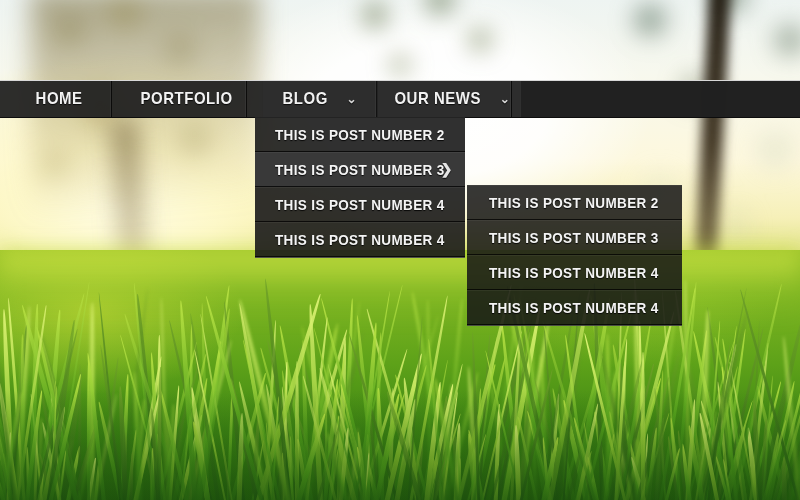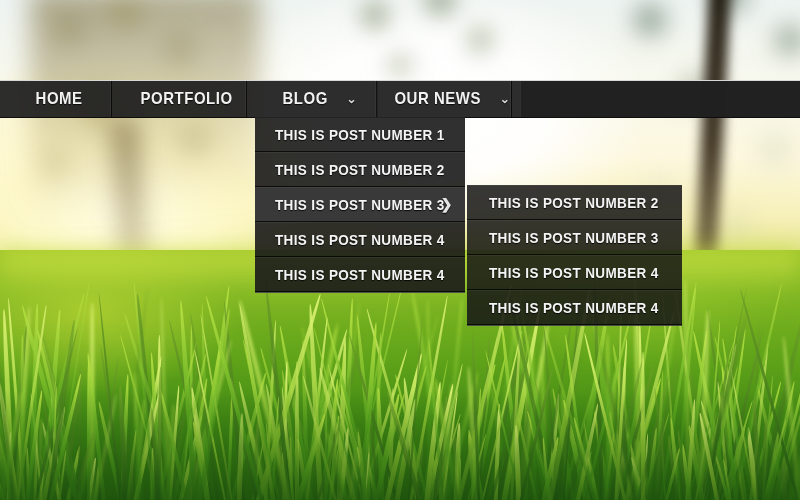--- a/index.html
+++ b/index.html
@@ -629,23 +629,20 @@
       </div>
       <div class="nav-item" style="width:135px">
         <span class="lbl">OUR NEWS</span>
         <span class="caret">⌄</span>
       </div>
       <div class="nav-fill"></div>
     </nav>
 
   <div class="dropdown" id="dropdown">
       <div class="dd-item">
-        <span class="lbl">THIS IS POST NUMBER 1</span>
-      </div>
-      <div class="dd-item">
         <span class="lbl">THIS IS POST NUMBER 2</span>
       </div>
       <div class="dd-item hovered">
         <span class="lbl">THIS IS POST NUMBER 3</span>
         <span class="dd-arrow">❯</span>
       </div>
       <div class="dd-item">
         <span class="lbl">THIS IS POST NUMBER 4</span>
       </div>
       <div class="dd-item">

